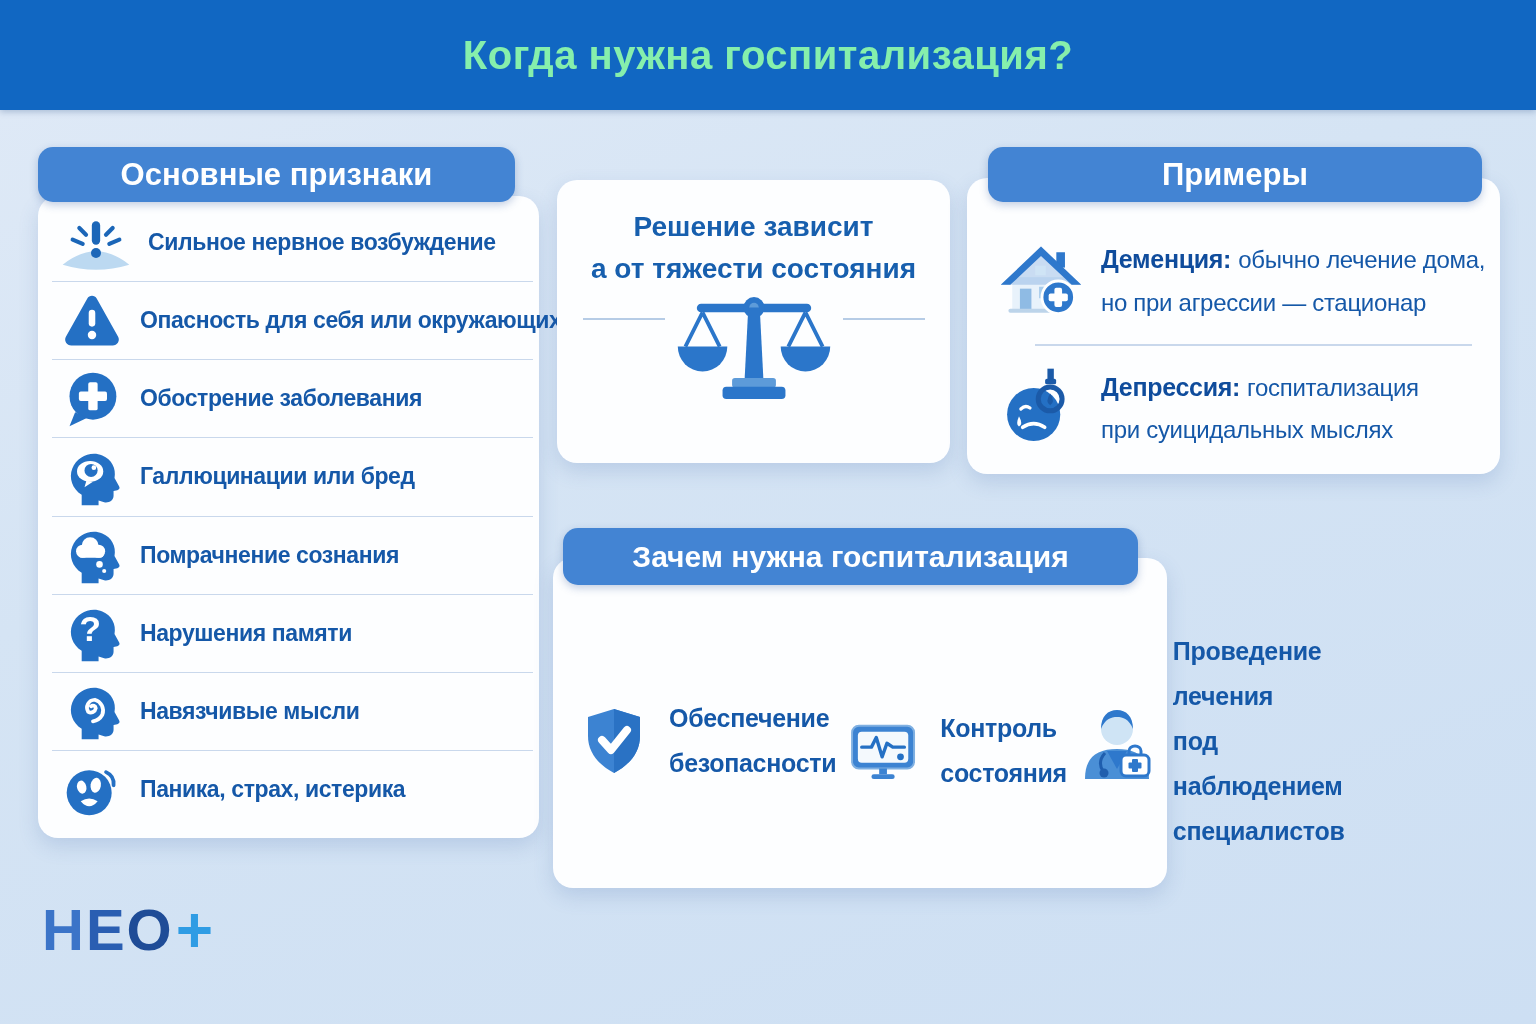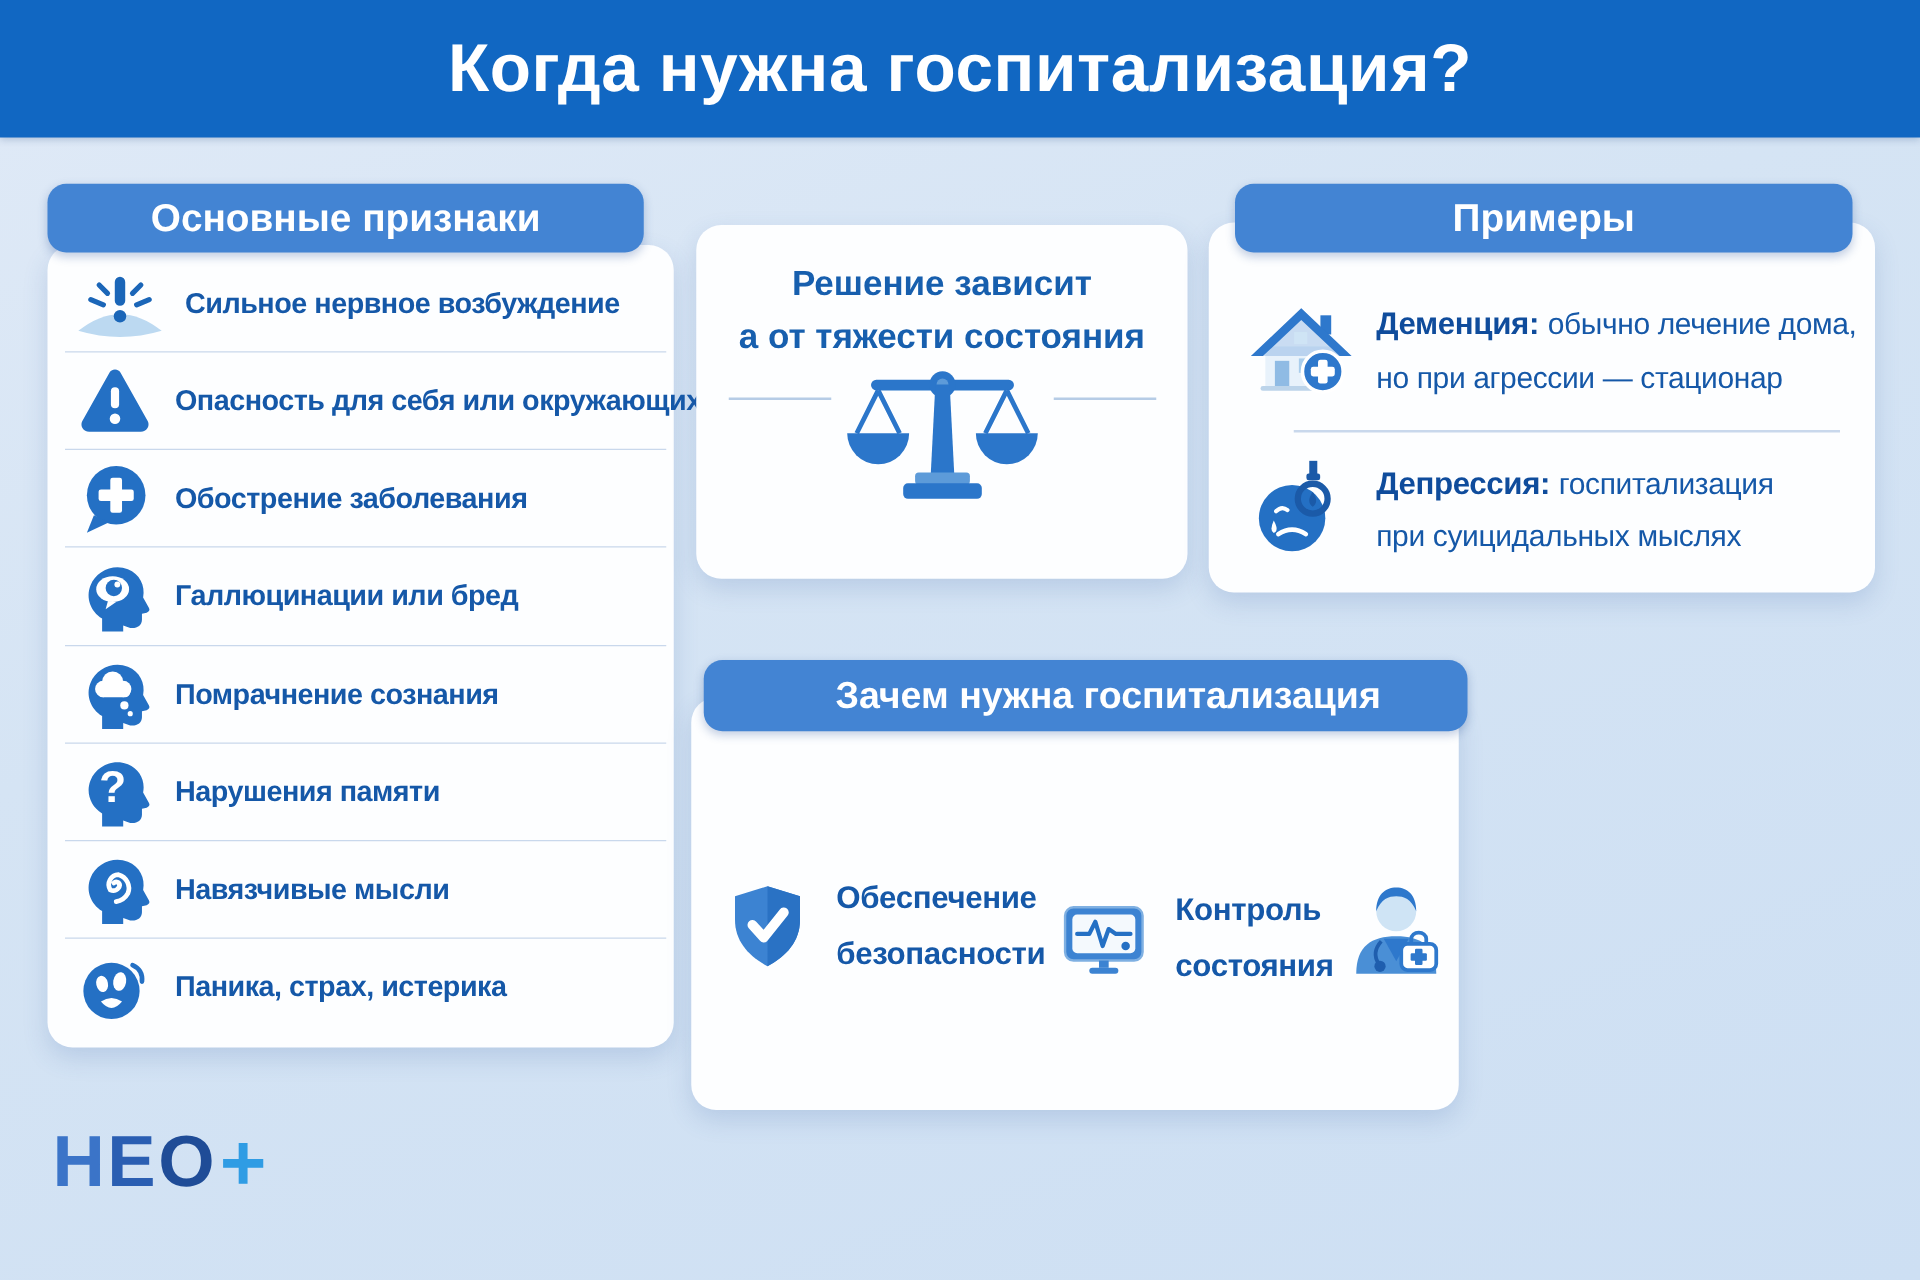--- a/index.html
+++ b/index.html
@@ -2,21 +2,21 @@
 <html><head>
 <meta charset="utf-8">
 <style>
   html,body{margin:0;padding:0;}
   .page{position:relative;width:1536px;height:1024px;overflow:hidden;
         background:linear-gradient(160deg,#e0eaf7 0%,#d5e4f4 40%,#cddff3 100%);
         font-family:"Liberation Sans",sans-serif;}
   
   .topbar{position:absolute;left:0;top:0;width:1536px;height:110px;background:#1167c2;
           display:flex;align-items:center;justify-content:center;box-shadow:0 2px 6px rgba(20,60,120,.25);}
-  .topbar h1{margin:0;color:#ffffff;font-size:54px;font-weight:bold;letter-spacing:.5px;}
+  .topbar h1{margin:0;color:#86efac;font-size:40px;font-weight:bold;letter-spacing:.5px;}
   
   .bar{position:absolute;background:#4384d3;border-radius:15px;display:flex;align-items:center;justify-content:center;
        color:#fff;font-weight:bold;z-index:3;box-shadow:0 3px 8px rgba(40,80,150,.28);}
   .card{position:absolute;background:#fdfeff;border-radius:20px;z-index:2;
         box-shadow:0 8px 20px rgba(60,100,165,.18);box-sizing:border-box;}
   
   .signs-bar{left:38px;top:147px;width:477px;height:55px;font-size:31px;}
   .signs-card{left:38px;top:196px;width:501px;height:642px;display:flex;flex-direction:column;padding:8px 6px 10px 14px;}
   .sign-row{flex:1;display:flex;align-items:center;gap:12px;border-bottom:1.5px solid #c9d8ec;padding:0 4px;}
   .sign-row:last-child{border-bottom:none;}
@@ -30,21 +30,21 @@
   
   .examples-bar{left:988px;top:147px;width:494px;height:55px;font-size:31px;}
   .examples-card{left:967px;top:178px;width:533px;height:296px;padding:50px 18px 0 28px;}
   .ex-item{display:flex;align-items:center;gap:14px;height:106px;}
   .ex-icon{flex:0 0 92px;display:flex;justify-content:center;}
   .ex-text{line-height:1.75;letter-spacing:-.3px;white-space:nowrap;}
   .ex-text .term{font-weight:bold;color:#0f4c9c;font-size:25px;margin-right:7px;}
   .ex-text .rest,.ex-text .l2{font-size:24px;color:#1558a8;}
   .ex-div{height:1.5px;background:#c9d8ec;margin:10px 10px 10px 40px;}
   
-  .reasons-bar{left:563px;top:528px;width:575px;height:57px;font-size:30px;padding-left:36px;}
+  .reasons-bar{left:563px;top:528px;width:575px;height:57px;font-size:30px;}
   .reasons-card{left:553px;top:558px;width:614px;height:330px;padding:44px 20px 8px 22px;display:flex;}
   .re-row{display:flex;align-items:center;gap:16px;}
   .re-row1{flex:0 0 84px;}
   .re-row2{flex:0 0 88px;margin-top:20px;}
   .re-row3{flex:1;}
   .ic2{flex:0 0 78px;display:flex;justify-content:center;}
   .re-lbl{font-size:25px;font-weight:bold;color:#1558a8;letter-spacing:-.3px;line-height:1.8;}
   .re-div{height:1.5px;background:#c9d8ec;margin-left:10px;}
   
   .logo{position:absolute;left:42px;top:896px;font-size:58px;font-weight:bold;letter-spacing:2px;display:flex;align-items:center;}
@@ -289,20 +289,24 @@
           <circle cx="40" cy="28" r="16" fill="#cfe4f5"></circle>
           <path d="M24 28 C24 15 31 9 40 9 C49 9 56 15 56 28 C52 18 46 16 40 16 C34 16 28 18 24 28 Z" fill="#2e78cc"></path>
           <path d="M28 52 q-8 9 -2 18" fill="none" stroke="#1f5eae" stroke-width="3"></path>
           <circle cx="27" cy="72" r="4.5" fill="#1f5eae"></circle>
           <path d="M52 54 v-4 a6 5 0 0 1 12 0 v4" fill="none" stroke="#2e78cc" stroke-width="3"></path>
           <rect x="44" y="54" width="28" height="21" rx="5" fill="#ffffff" stroke="#2e78cc" stroke-width="3"></rect>
           <rect x="55" y="58" width="6" height="13" rx="1" fill="#2e78cc"></rect>
           <rect x="51.5" y="61.5" width="13" height="6" rx="1" fill="#2e78cc"></rect>
         </svg>
       </span>
+      <span class="re-lbl">
+        <div>Проведение лечения</div>
+        <div>под наблюдением специалистов</div>
+      </span>
     </div>
 
   </div>
 
   <div class="logo">
     <span class="l0">Н</span>
       <span class="l1">Е</span>
       <span class="l2">О</span>
       <span class="plus">+</span>
   </div>

